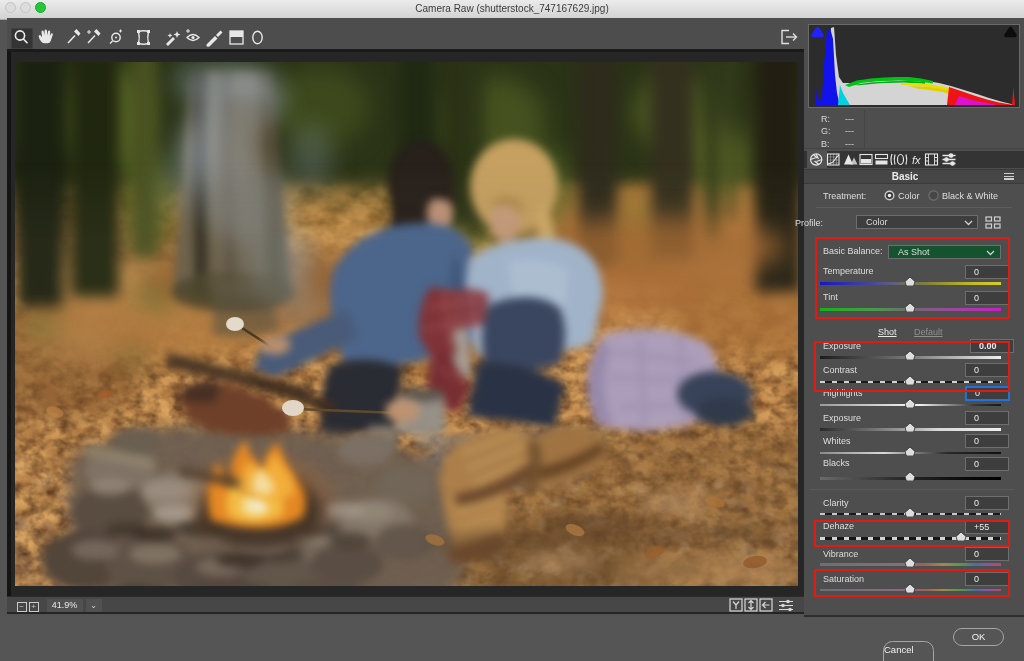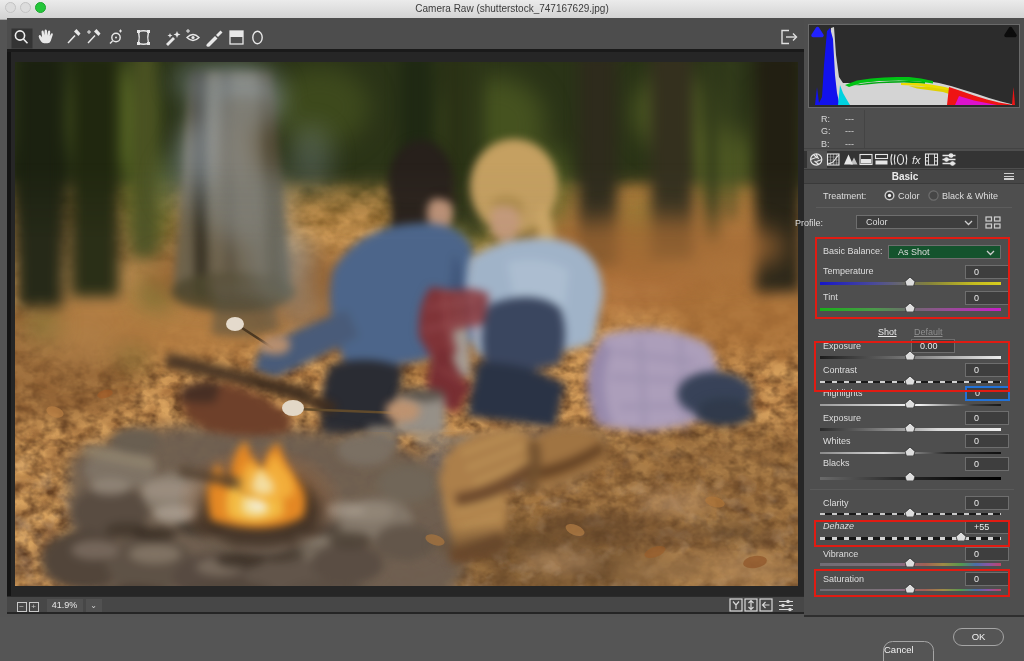--- a/index.html
+++ b/index.html
@@ -637,21 +637,21 @@
 <div class="vbox" style="left:965px;top:290.8px;">0</div>
 <div class="track" style="top:308.4px;background:linear-gradient(90deg,#18b218,#4a9a4a 30%,#6e6a6e 50%,#9a4a9a 72%,#c81ec8);"></div>
 <svg class="thumb" style="left:905px;top:303.4px;" width="10" height="9">
     <path d="M5 0 L10 4.5 L8.6 9 L1.4 9 L0 4.5 Z" fill="#dedede" stroke="#2a2a2a" stroke-width="0.8"></path>
   </svg>
 
 <div class="lbl" style="left:878px;top:327px;text-decoration:underline;color:#e8e8e8;">Shot</div>
 <div class="lbl" style="left:914px;top:327px;text-decoration:underline;color:#8f8f8f;">Default</div>
 
 <div class="lbl" style="left:823px;top:340.8px;">Exposure</div>
-<div class="vbox" style="left:911px;top:339.3px;">0.00</div>
+<div class="vbox" style="left:970px;top:339.3px;font-weight:bold;">0.00</div>
 <div class="track" style="top:356.1px;background:linear-gradient(90deg,#1c1c1c,#7a7a7a 50%,#efefef);"></div>
 <svg class="thumb" style="left:905px;top:351.1px;" width="10" height="9">
     <path d="M5 0 L10 4.5 L8.6 9 L1.4 9 L0 4.5 Z" fill="#dedede" stroke="#2a2a2a" stroke-width="0.8"></path>
   </svg>
 
 <div class="lbl" style="left:823px;top:364.8px;">Contrast</div>
 <div class="vbox" style="left:965px;top:363.3px;">0</div>
 <div class="track" style="top:380.5px;background:repeating-linear-gradient(90deg,#d2d2d2 0 5px,#1a1a1a 5px 12px);"></div>
 <svg class="thumb" style="left:905px;top:375.5px;" width="10" height="9">
     <path d="M5 0 L10 4.5 L8.6 9 L1.4 9 L0 4.5 Z" fill="#dedede" stroke="#2a2a2a" stroke-width="0.8"></path>
@@ -687,21 +687,21 @@
 
 <div class="abs" style="left:810px;top:489px;width:204px;height:1px;background:#5a5a5a;"></div>
 
 <div class="lbl" style="left:823px;top:497.7px;">Clarity</div>
 <div class="vbox" style="left:965px;top:496.2px;">0</div>
 <div class="track" style="top:512.7px;background:repeating-linear-gradient(90deg,#c8c8c8 0 5px,#1a1a1a 5px 12px);"></div>
 <svg class="thumb" style="left:905px;top:507.7px;" width="10" height="9">
     <path d="M5 0 L10 4.5 L8.6 9 L1.4 9 L0 4.5 Z" fill="#dedede" stroke="#2a2a2a" stroke-width="0.8"></path>
   </svg>
 
-<div class="lbl" style="left:823px;top:521.3px;font-style:italic;">Dehaze</div>
+<div class="lbl" style="left:823px;top:521.3px;">Dehaze</div>
 <div class="vbox" style="left:965px;top:519.8px;">+55</div>
 <div class="track" style="top:537.3px;background:repeating-linear-gradient(90deg,#d2d2d2 0 5px,#161616 5px 12px);"></div>
 <svg class="thumb" style="left:956px;top:532.3px;" width="10" height="9">
     <path d="M5 0 L10 4.5 L8.6 9 L1.4 9 L0 4.5 Z" fill="#dedede" stroke="#2a2a2a" stroke-width="0.8"></path>
   </svg>
 
 <div class="lbl" style="left:823px;top:548.7px;">Vibrance</div>
 <div class="vbox" style="left:965px;top:547.2px;">0</div>
 <div class="track" style="top:563.3px;background:linear-gradient(90deg,#716d75 0%,#7a7078 30%,#8a6a80 45%,#a06055 58%,#a08a46 68%,#55984f 78%,#4a6ea8 86%,#8a55a5 93%,#c04468 100%);"></div>
 <svg class="thumb" style="left:905px;top:558.3px;" width="10" height="9">

